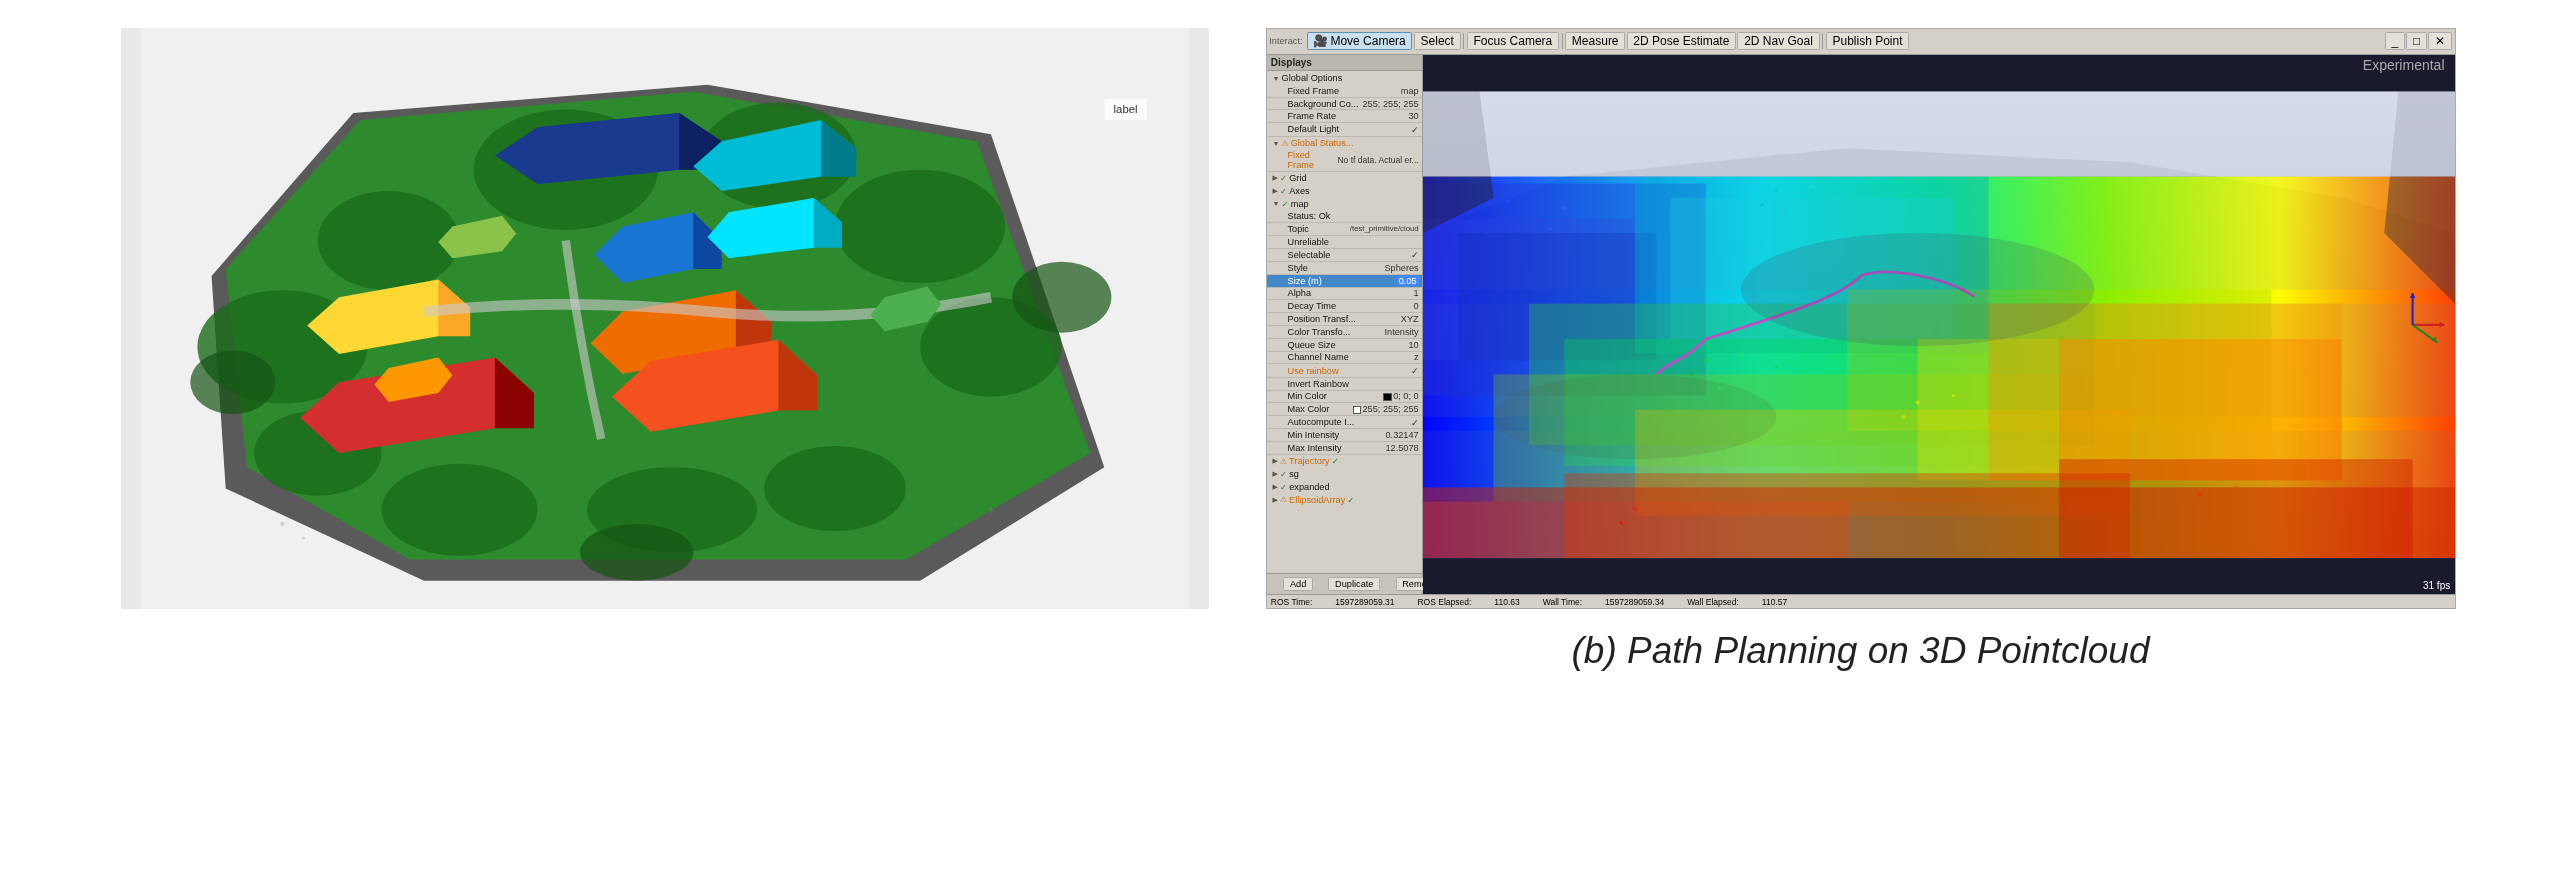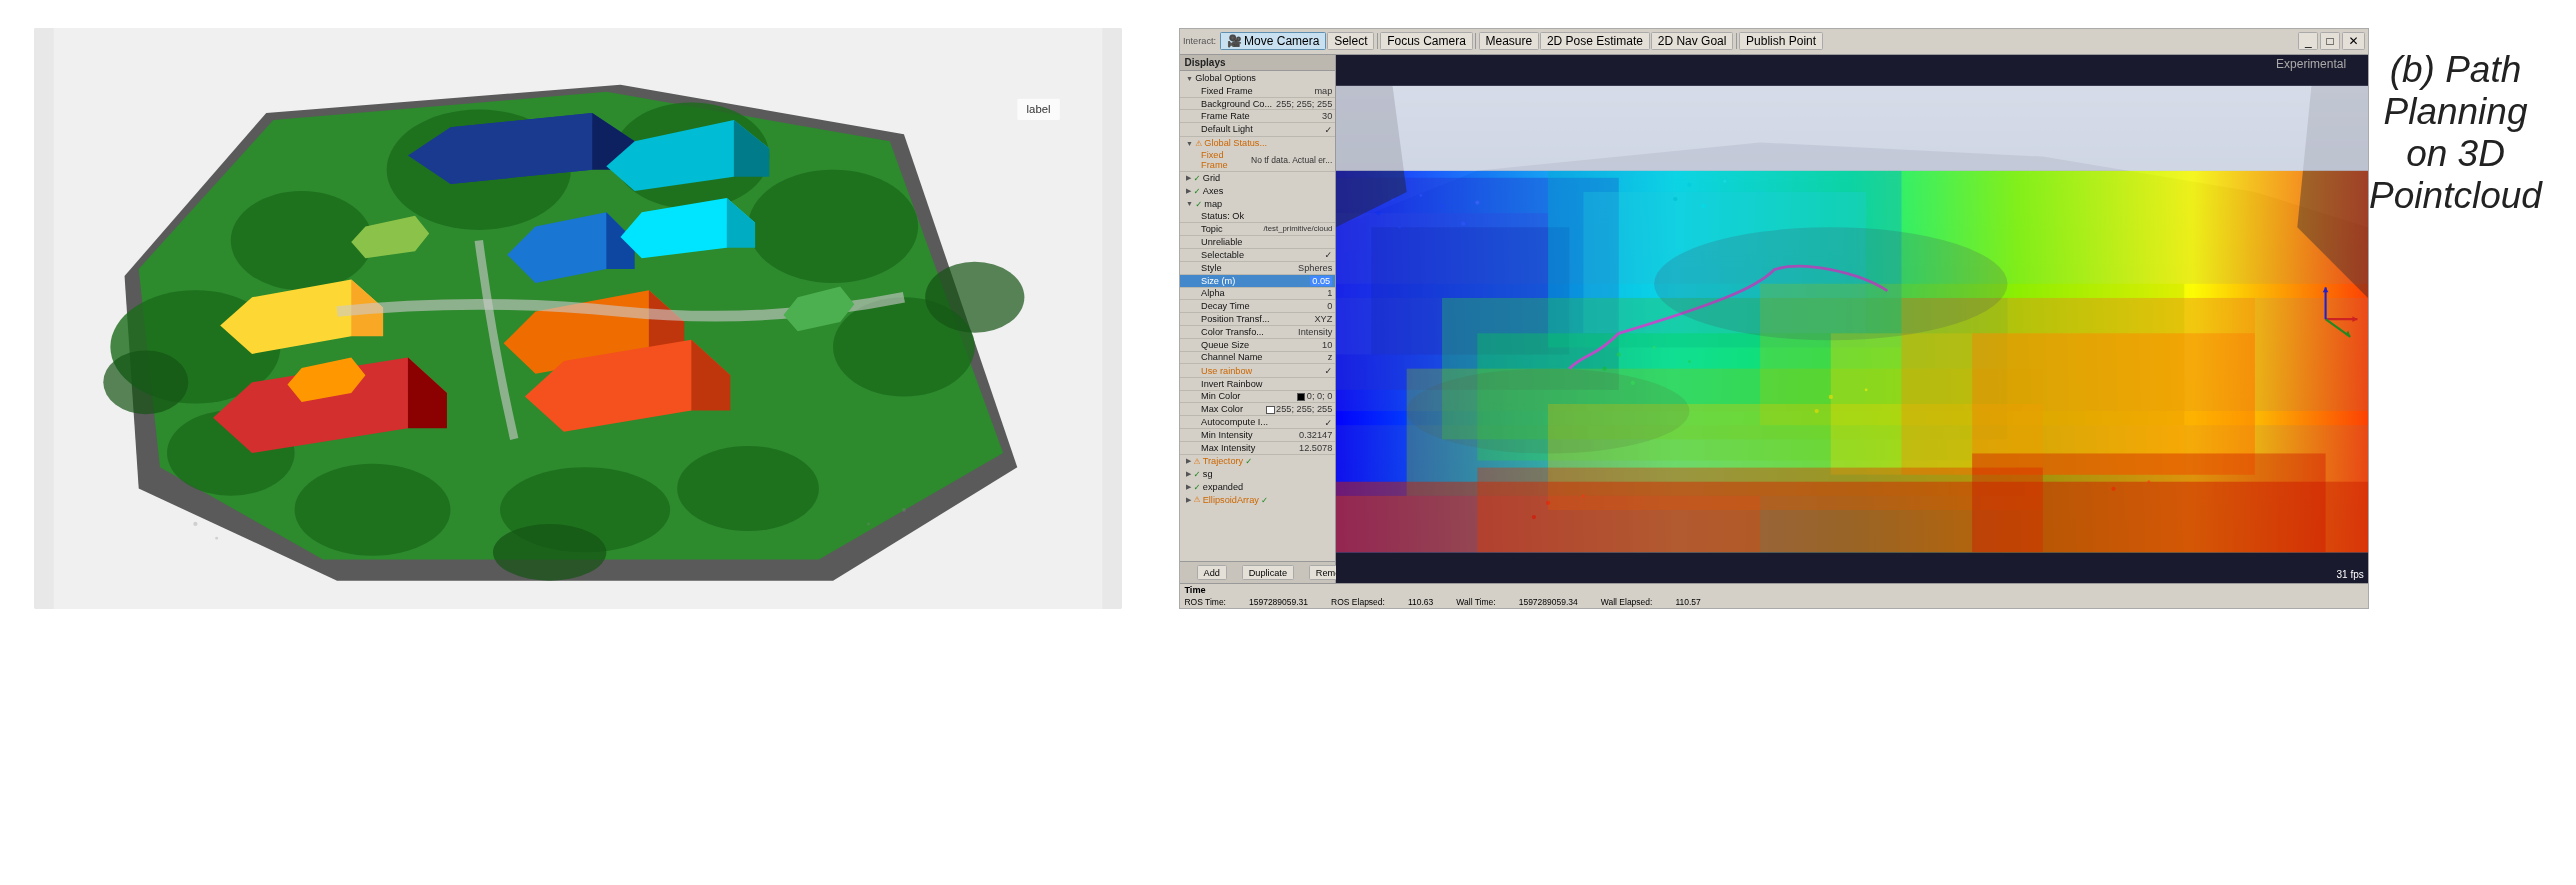--- a/index.html
+++ b/index.html
@@ -18,21 +18,22 @@
       display: flex;
       flex-direction: row;
       align-items: flex-start;
       justify-content: center;
       width: 100%;
       padding: 28px 43px 0 43px;
       gap: 57px;
     }
     .panel {
       display: flex;
-      flex-direction: row;
+      flex-direction: column;
+      align-items: center;
     }
     .panel-image-container {
       position: relative;
     }
     
     .seg-image {
       width: 1088px;
       height: 581px;
       background: #e8e8e8;
       position: relative;
@@ -228,24 +229,24 @@
     }
     .rviz-fps {
       position: absolute;
       right: 4.3px;
       bottom: 2.8px;
       color: white;
       font-size: 10px;
     }
     .rviz-experimental {
       position: absolute;
-      right: 22px;
+      right: 10px;
       top: 2.8px;
       color: #aaa;
-      font-size: 12px;
+      font-size: 14px;
     }
 
     
     .pointcloud-svg {
       width: 100%;
       height: 100%;
     }
   </style>
 </head>
 <body>
@@ -649,21 +650,20 @@
             </svg>
 
             
             <div class="rviz-experimental">Experimental</div>
             
             <div class="rviz-fps">31 fps</div>
           </div>
         </div>
 
         <div class="rviz-timebar">
-          <div class="rviz-timebar-header">Time</div>
           <div class="rviz-timebar-row">
             <span>ROS Time:</span>
             <span>1597289059.31</span>
             <span>ROS Elapsed:</span>
             <span>110.63</span>
             <span>Wall Time:</span>
             <span>1597289059.34</span>
             <span>Wall Elapsed:</span>
             <span>110.57</span>
           </div>

